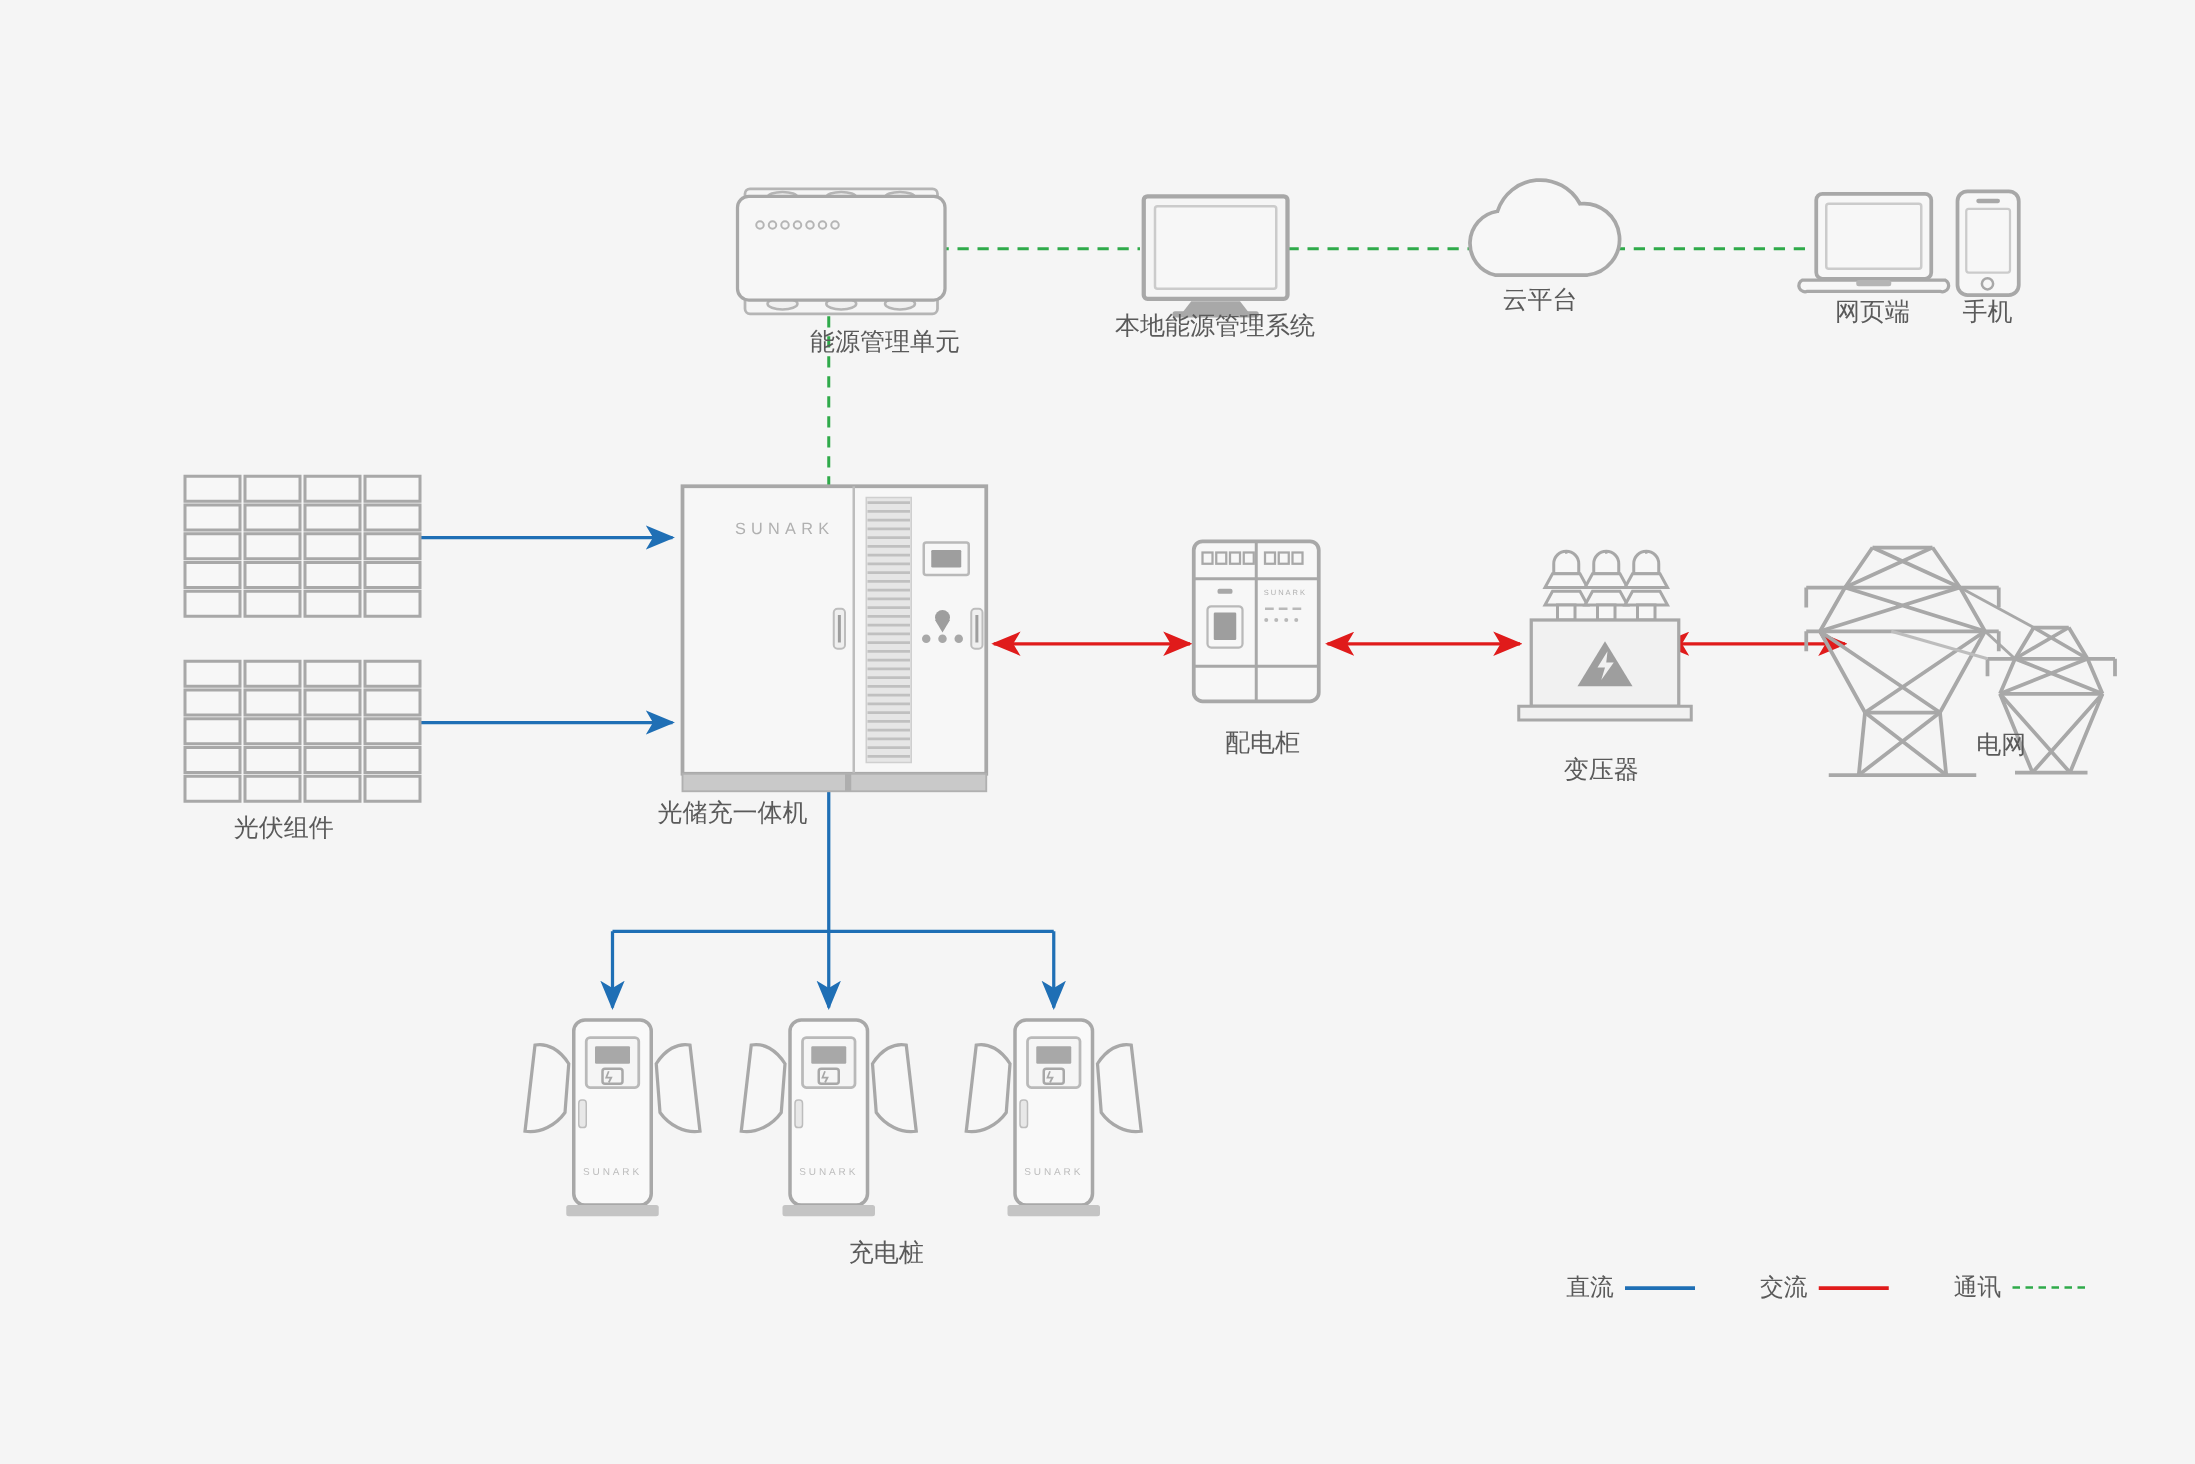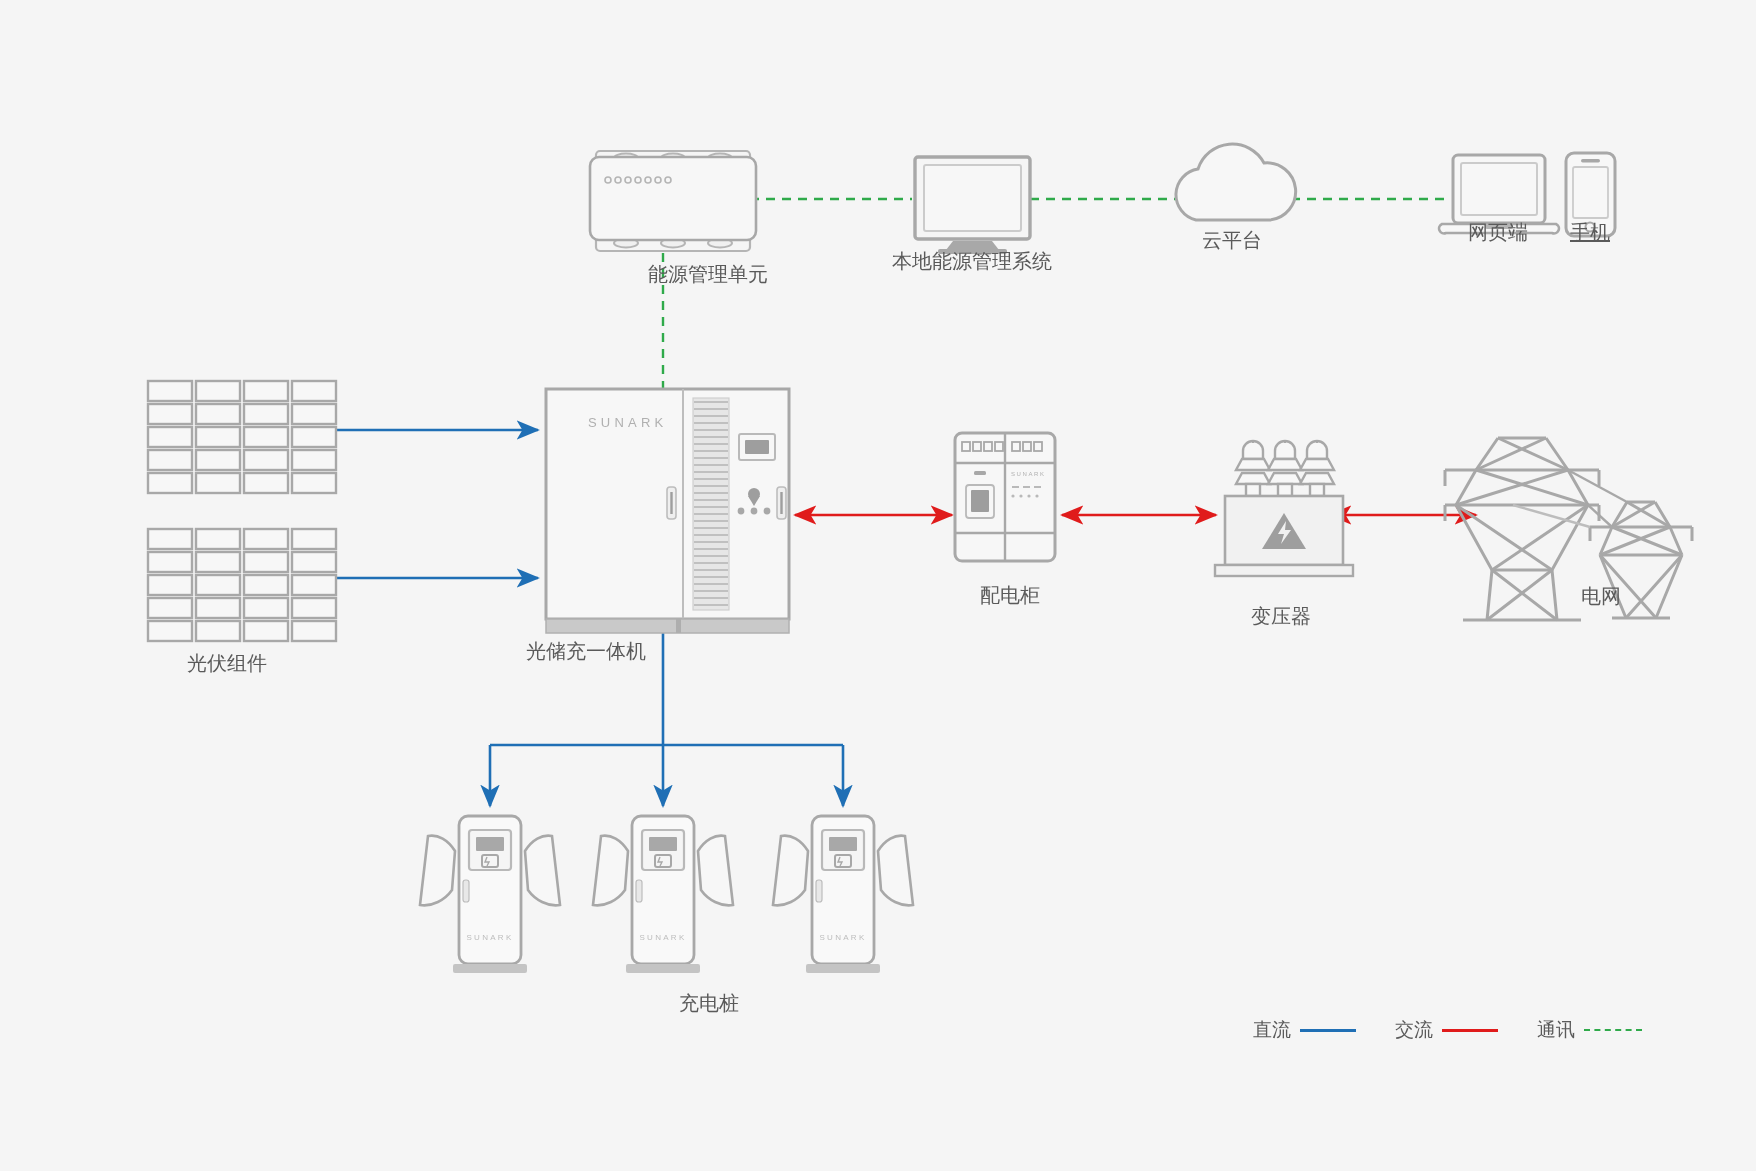--- a/index.html
+++ b/index.html
@@ -17,21 +17,21 @@
     font-size:20px;
     line-height:1.2;
     white-space:nowrap;
     text-align:center;
     transform:translateX(-50%);
   }
   svg{position:absolute;left:0;top:0;width:1756px;height:1171px;overflow:visible;}
   .legend{
     position:absolute;
     display:flex;align-items:center;
-    gap:15px;
+    gap:28px;
     font-size:19px;color:#5a5a5a;
     white-space:nowrap;
   }
   .legend .lg-item{display:flex;align-items:center;gap:9px;margin-right:24px;}
   .lg-line{display:block;width:56px;height:0;border-top:3px solid #1f6fb5;}
   .lg-line.ac{border-top:3px solid #e01b1b;}
   .lg-line.comm{border-top:2px dashed #2faa4a;width:58px;}
 </style>
 </head>
 <body>
@@ -373,23 +373,23 @@
     </g>
 
   </svg>
 
   <div class="lbl" style="left:708px;top:262px;">能源管理单元</div>
 
   <div class="lbl" style="left:972px;top:249px;">本地能源管理系统</div>
 
   <div class="lbl" style="left:1232px;top:228px;">云平台</div>
 
-  <div class="lbl" style="left:1498px;top:220px;">网页端</div>
-
-  <div class="lbl" style="left:1590px;top:220px;text-decoration:underline;">手机</div>
+  <div class="lbl" style="left:1498px;top:238px;">网页端</div>
+
+  <div class="lbl" style="left:1590px;top:238px;">手机</div>
 
   <div class="lbl" style="left:227px;top:651px;">光伏组件</div>
 
   <div class="lbl" style="left:586px;top:639px;">光储充一体机</div>
 
   <div class="lbl" style="left:1010px;top:583px;">配电柜</div>
 
   <div class="lbl" style="left:1281px;top:572px;margin-top:32px;">变压器</div>
 
   <div class="lbl" style="left:1554px;top:584px;margin-left:47px;">电网</div>

